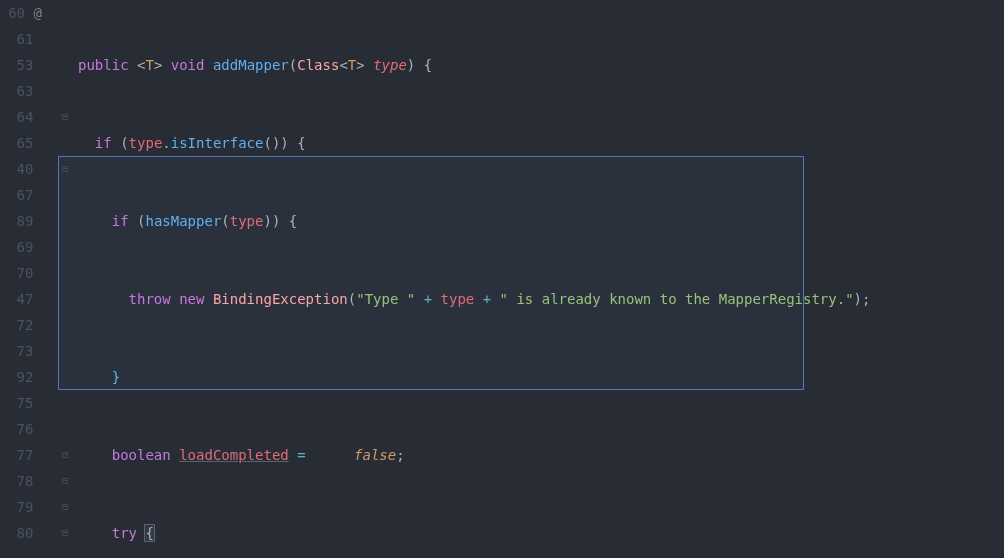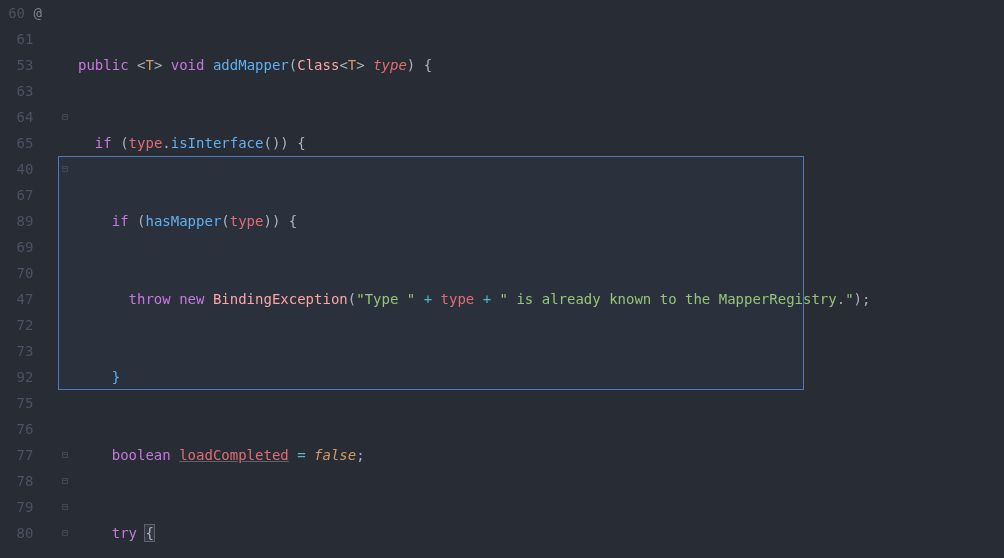--- a/index.html
+++ b/index.html
@@ -72,21 +72,21 @@
   .type { color: #fca5a5; }
   .generic { color: #d19a66; }
   .fn { color: #61afef; margin-top: 48px; }
   .var { color: #e06c75; }
   .param { color: #e06c75; font-style: italic; }
   .str { color: #98c379; }
   .op { color: #56b6c2; }
   .punct { color: #abb2bf; }
   .brace { color: #abb2bf; }
   .brace-b { color: #61afef; }
-  .bool { color: #d19a66; font-style: italic; }
+  .bool { color: #d19a66; font-style: italic; margin-left: 40px; }
   .underline { text-decoration: underline; text-decoration-color: #5c6370; }
   .at { color: #7f848e; }
 
   .caret-brace {
     background: rgba(200,200,255,0.08);
     outline: 1px solid #5c6370;
   }
 </style>
 </head>
 <body>

